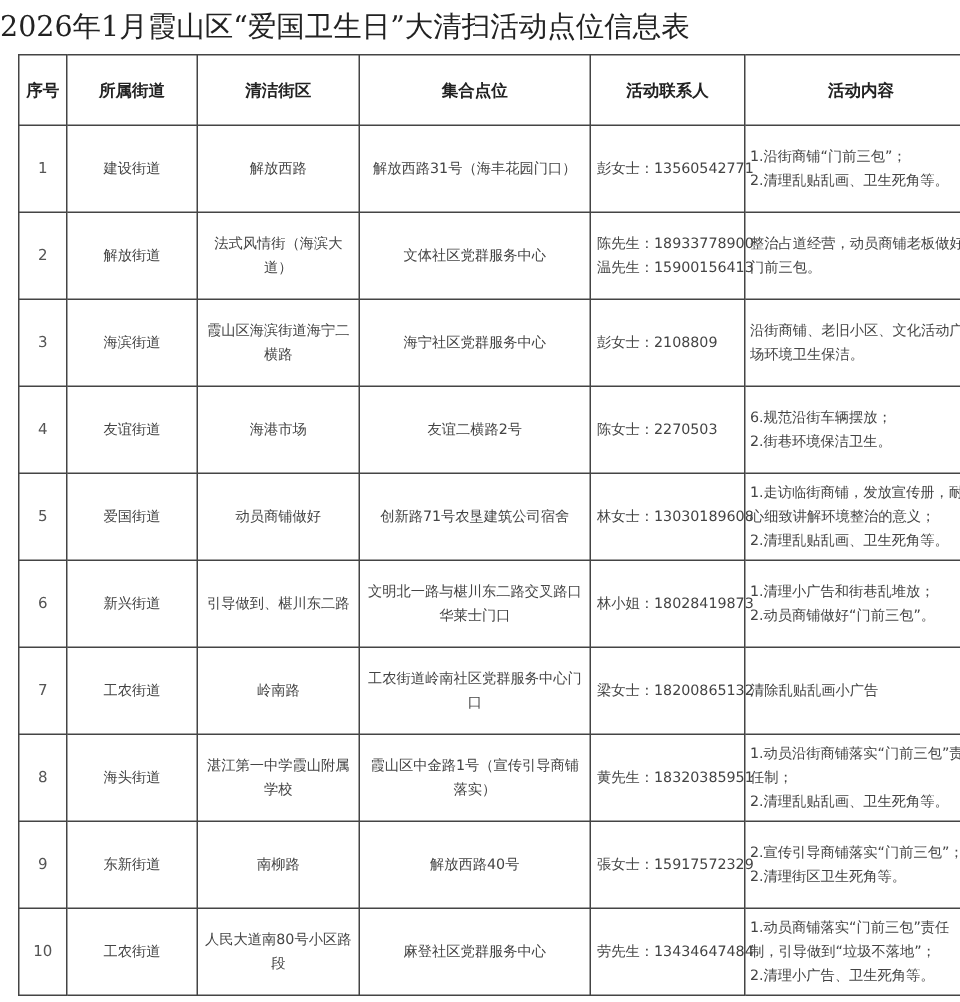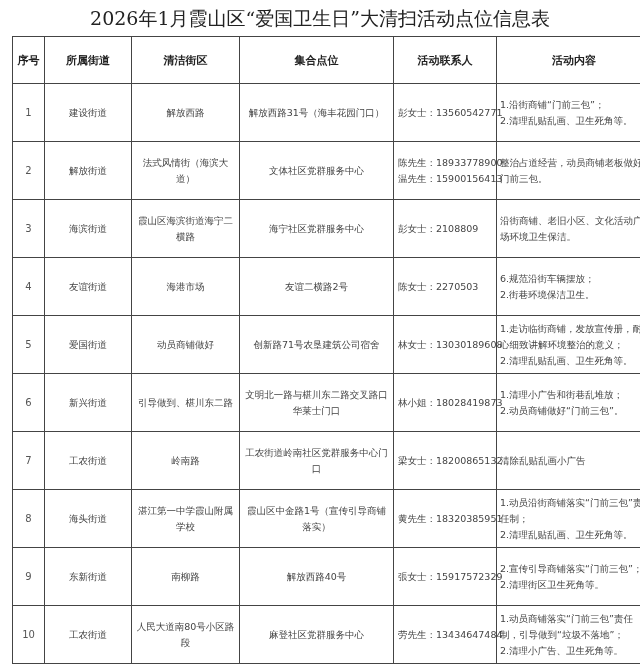--- a/index.html
+++ b/index.html
@@ -1,18 +1,18 @@
 <!DOCTYPE html>
 <html><head>
 <meta charset="utf-8">
 <style>
   html, body { margin: 0; padding: 0; background: #ffffff; }
   body { width: 640px; height: 668px; overflow: hidden; font-family: "DejaVu Sans", sans-serif; color: #333; }
   .title {
-    height: 36px; line-height: 36px; text-align: center;
+    height: 36px; line-height: 36px; text-align: left;
     font-family: "DejaVu Serif", serif; font-size: 19px; color: #222; letter-spacing: 0px;
     white-space: nowrap;
   }
   table {
     border-collapse: collapse; table-layout: fixed;
     width: 639px; margin-left: 12px;
   }
   th, td { border: 1px solid #444; text-align: center; vertical-align: middle; padding: 0 3px; }
   th { height: 46px; font-size: 11px; font-weight: bold; color: #222; }
   td { height: 57px; font-size: 9.5px; color: #444; line-height: 16px; }

